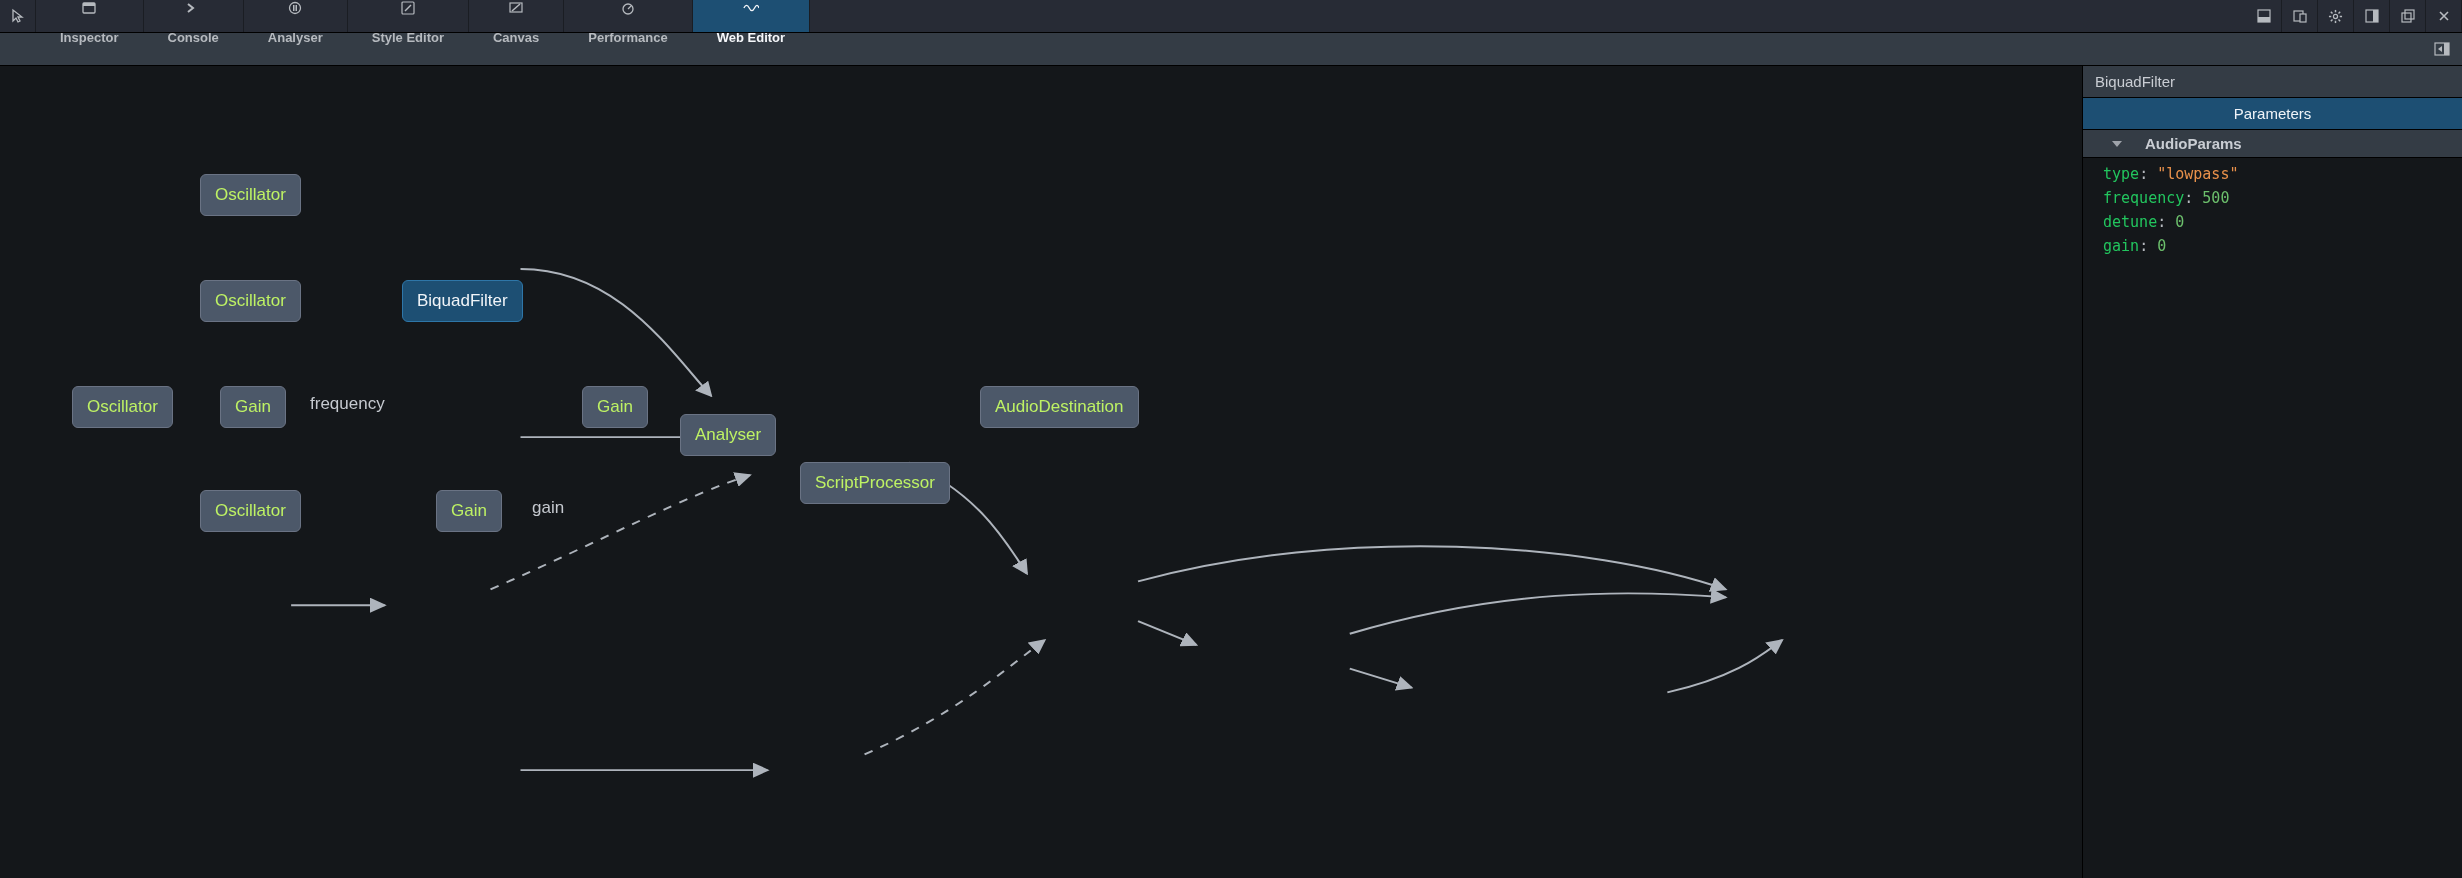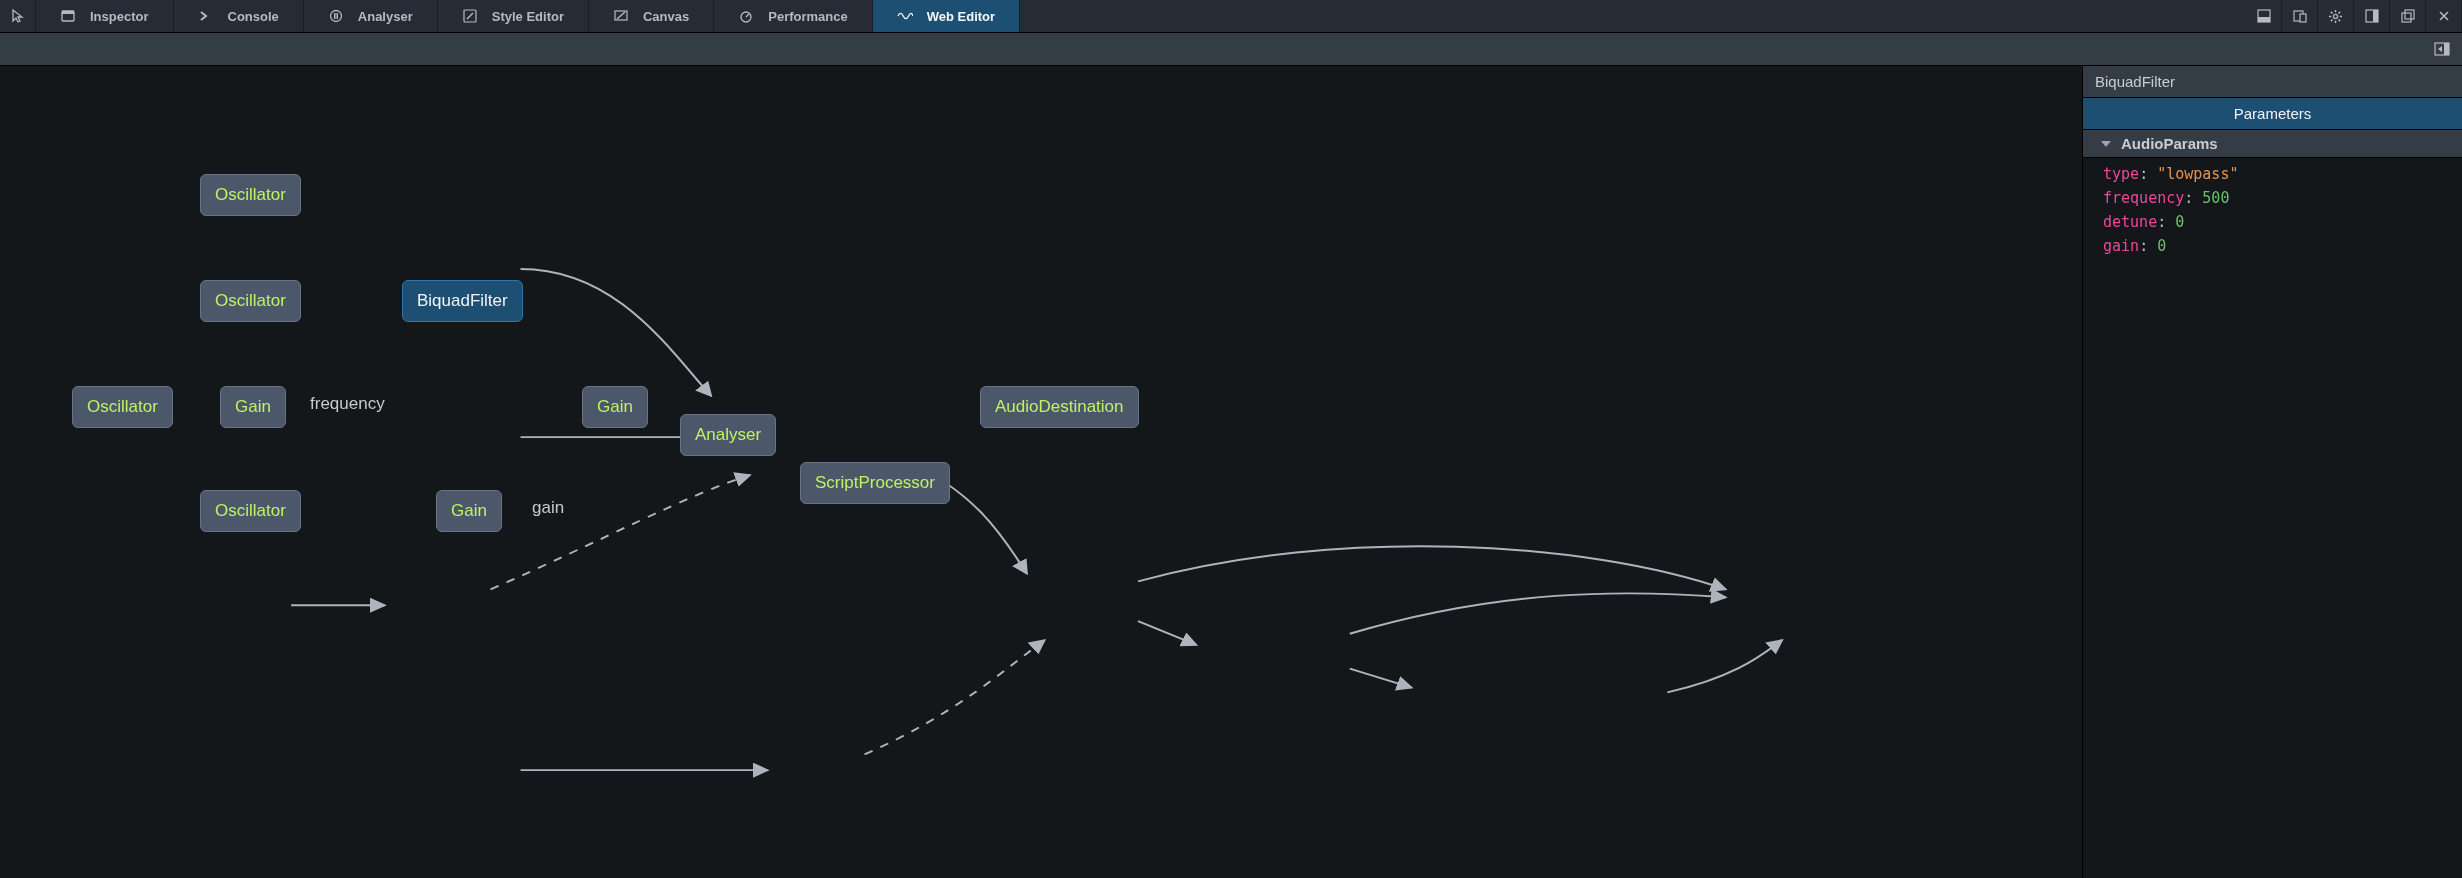--- a/index.html
+++ b/index.html
@@ -29,25 +29,26 @@
     padding: 0 10px;
     border-right: 1px solid #1a1d23;
     color: #b6babf;
     cursor: pointer;
   }
   .tool-btn.narrow { width: 36px; padding: 0; }
   .tool-tab {
     display: flex;
     align-items: center;
     gap: 14px;
-    padding: 16px 24px;
+    padding: 0 24px;
     border-right: 1px solid #1a1d23;
     color: #b6babf;
     font-weight: 600;
     cursor: pointer;
+    flex-direction: column;
   }
   .tool-tab.active {
     background: #1d4f73;
     color: #f5f7fa;
   }
   .tool-tab .icon, .tool-btn .icon {
     display: inline-flex;
     align-items: center;
     justify-content: center;
     width: 16px; height: 16px;
@@ -147,42 +148,42 @@
     padding: 7px 0;
     font-size: 15px;
     font-weight: 400;
     border-bottom: 1px solid #000;
     cursor: pointer;
   }
   .side-section-header {
     background: #343c45;
     display: flex;
     align-items: center;
-    gap: 6px;
-    padding: 5px 14px;
+    gap: 19px;
+    padding: 5px 25px;
     font-size: 15px;
     font-weight: 600;
     color: #c9cdd3;
     border-bottom: 1px solid #000;
     cursor: pointer;
   }
   .side-section-header .tw {
     width: 0; height: 0;
     border-left: 5px solid transparent;
     border-right: 5px solid transparent;
     border-top: 6px solid #9ea3aa;
     margin: 0 4px;
   }
   .param-list { padding: 4px 0; }
   .param-row {
     padding: 3px 20px;
     font-size: 15px;
     font-family: Menlo, Consolas, monospace;
   }
-  .param-key { color: #ec4899; }
+  .param-key { color: #22c55e; }
   .param-colon { color: #b6babf; }
   .param-val-num { color: #6cbf6c; }
   .param-val-str { color: #e9914b; }
 </style>
 </head>
 <body>
 
 <div class="toolbar">
   <div class="toolbar-left">
     <div class="tool-btn narrow">

